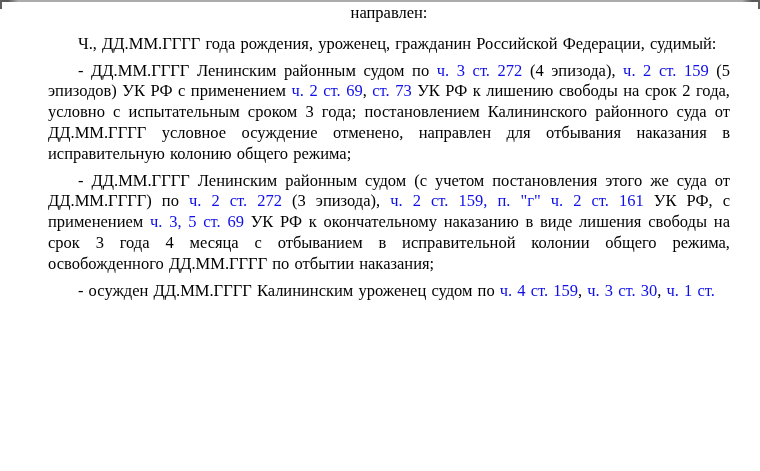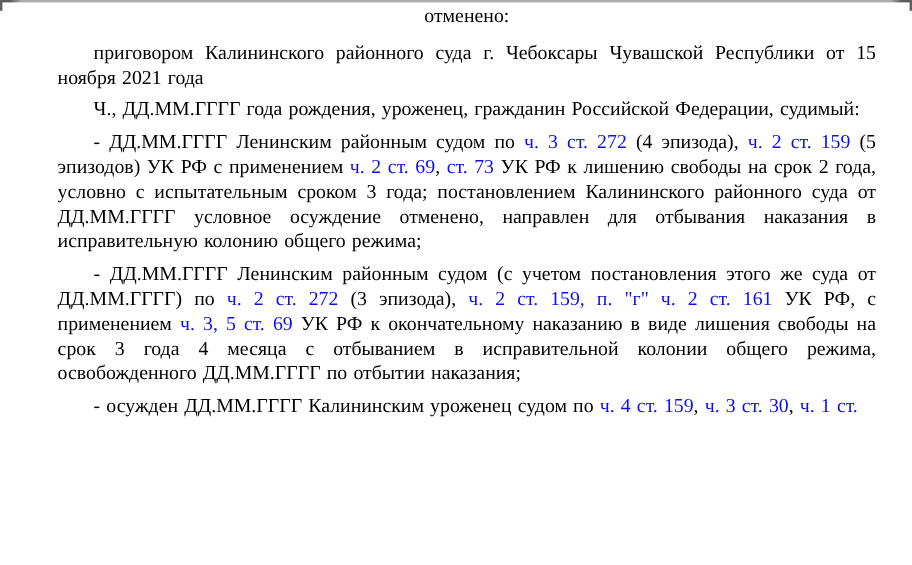--- a/index.html
+++ b/index.html
@@ -55,21 +55,20 @@
   }
 </style>
 </head>
 <body style="color: rgb(0, 0, 0); background: rgb(255, 255, 255);">
 
 <div class="window-top-edge"></div>
 <div class="window-corner left"></div>
 <div class="window-corner right"></div>
 
 <div class="doc">
-  <div class="doc-heading">отменено:</div>
+  <div class="doc-heading">направлен:</div>
   <div id="doc-body">
-      <p class="para"><span>приговором Калининского районного суда г. Чебоксары Чувашской Республики от 15 ноября 2021 года</span></p>
       <p class="para"><span>Ч., ДД.ММ.ГГГГ года рождения, уроженец, гражданин Российской Федерации, судимый:</span></p>
       <p class="para"><span>- ДД.ММ.ГГГГ Ленинским районным судом по </span><span class="law-link">ч. 3 ст. 272</span><span> (4 эпизода), </span><span class="law-link">ч. 2 ст. 159</span><span> (5 эпизодов) УК РФ с применением </span><span class="law-link">ч. 2 ст. 69</span><span>, </span><span class="law-link">ст. 73</span><span> УК РФ к лишению свободы на срок 2 года, условно с испытательным сроком 3 года; постановлением Калининского районного суда от ДД.ММ.ГГГГ условное осуждение отменено, направлен для отбывания наказания в исправительную колонию общего режима;</span></p>
       <p class="para"><span>- ДД.ММ.ГГГГ Ленинским районным судом (с учетом постановления этого же суда от ДД.ММ.ГГГГ) по </span><span class="law-link">ч. 2 ст. 272</span><span> (3 эпизода), </span><span class="law-link">ч. 2 ст. 159, п. "г" ч. 2 ст. 161</span><span> УК РФ, с применением </span><span class="law-link">ч. 3, 5 ст. 69</span><span> УК РФ к окончательному наказанию в виде лишения свободы на срок 3 года 4 месяца с отбыванием в исправительной колонии общего режима, освобожденного ДД.ММ.ГГГГ по отбытии наказания;</span></p>
       <p class="para"><span>- осужден ДД.ММ.ГГГГ Калининским уроженец судом по </span><span class="law-link">ч. 4 ст. 159</span><span>, </span><span class="law-link">ч. 3 ст. 30</span><span>, </span><span class="law-link">ч. 1 ст.</span></p>
     </div>
 </div>
 
 </body></html>

